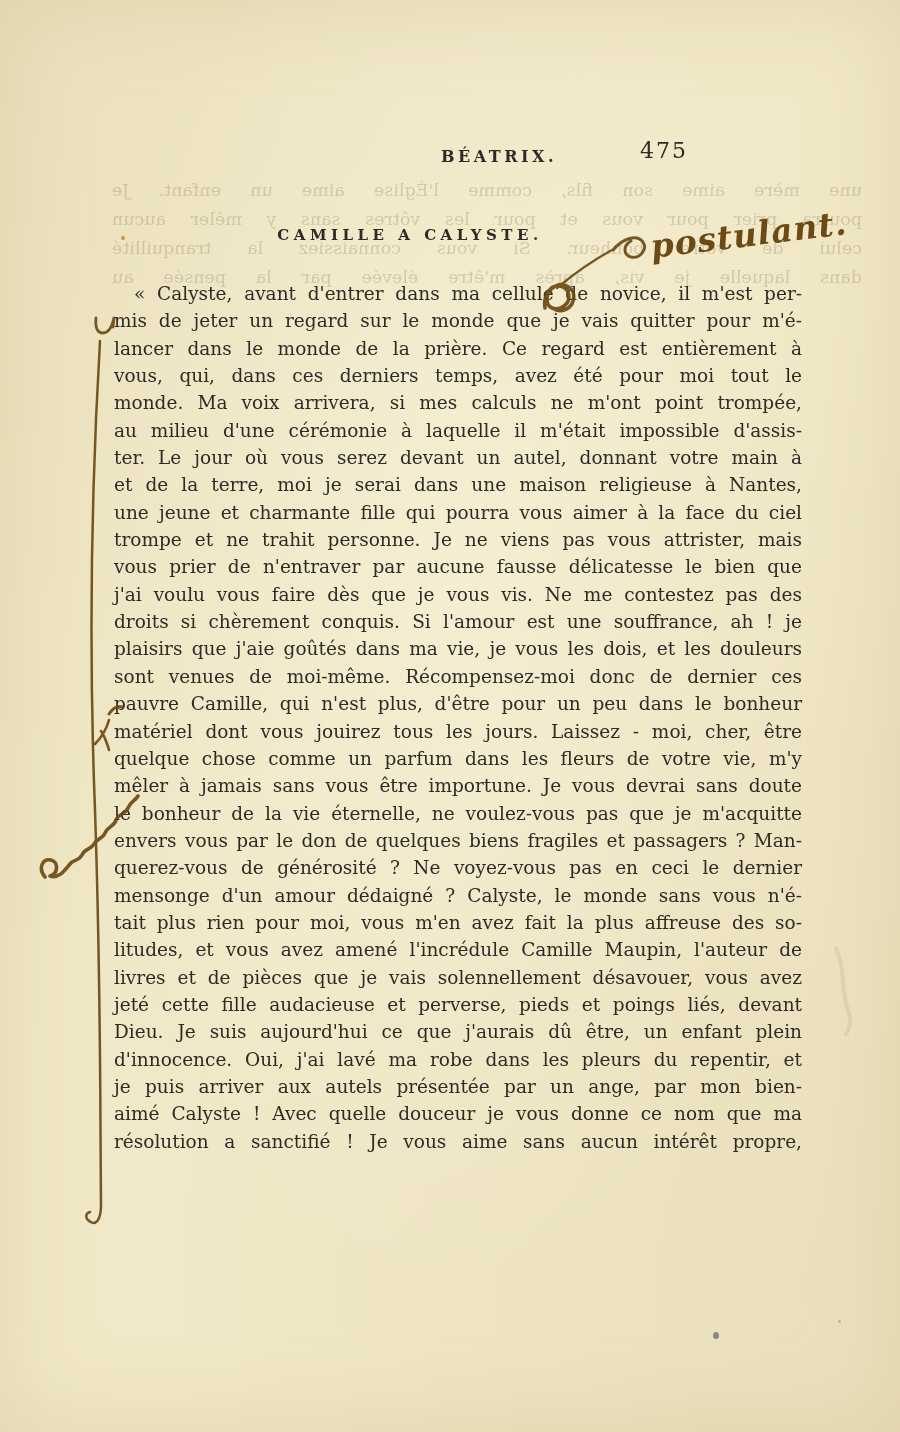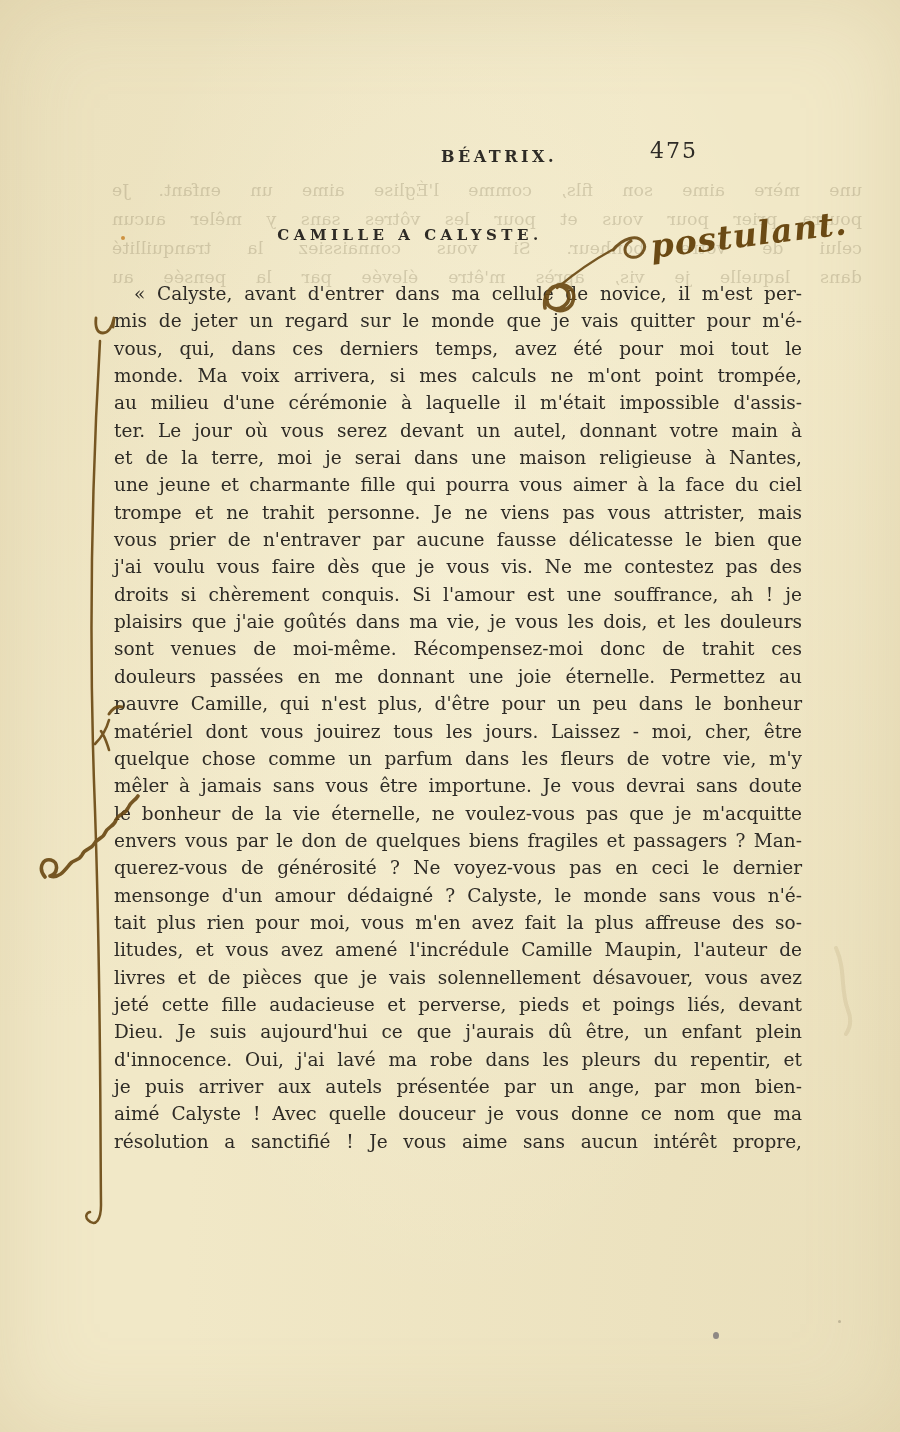--- a/index.html
+++ b/index.html
@@ -41,21 +41,21 @@
     position:absolute;left:262px;top:147px;width:295px;
     z-index:2;
     text-align:right;
     font-weight:bold;
     font-size:16px;
     letter-spacing:3.5px;
   }
   .page-number{
     position:absolute;left:640px;top:138px;width:58px;
     z-index:2;
-    text-align:right;
+    text-align:left;
     font-size:22px;
     letter-spacing:2px;
   }
   .section-heading{
     position:absolute;left:115px;top:221px;width:580px;
     z-index:2;
     margin:5px;
     text-align:center;
     font-weight:bold;
     font-size:15px;
@@ -106,33 +106,33 @@
   </div>
 
   <div class="running-title">BÉATRIX.</div>
   <div class="page-number">475</div>
 
   <h2 class="section-heading">CAMILLE A CALYSTE.</h2>
 
   <div class="body-text">
     <div class="bline indent">« Calyste, avant d'entrer dans ma cellule de novice, il m'est per-</div>
     <div class="bline">mis de jeter un regard sur le monde que je vais quitter pour m'é-</div>
+    <div class="bline">lancer dans le monde de la prière. Ce regard est entièrement à</div>
     <div class="bline">vous, qui, dans ces derniers temps, avez été pour moi tout le</div>
     <div class="bline">monde. Ma voix arrivera, si mes calculs ne m'ont point trompée,</div>
     <div class="bline">au milieu d'une cérémonie à laquelle il m'était impossible d'assis-</div>
     <div class="bline">ter. Le jour où vous serez devant un autel, donnant votre main à</div>
     <div class="bline">et de la terre, moi je serai dans une maison religieuse à Nantes,</div>
     <div class="bline">une jeune et charmante fille qui pourra vous aimer à la face du ciel</div>
     <div class="bline">trompe et ne trahit personne. Je ne viens pas vous attrister, mais</div>
     <div class="bline">vous prier de n'entraver par aucune fausse délicatesse le bien que</div>
     <div class="bline">j'ai voulu vous faire dès que je vous vis. Ne me contestez pas des</div>
     <div class="bline">droits si chèrement conquis. Si l'amour est une souffrance, ah ! je</div>
     <div class="bline">plaisirs que j'aie goûtés dans ma vie, je vous les dois, et les douleurs</div>
-    <div class="bline">sont venues de moi-même. Récompensez-moi donc de trahit ces</div>
-    <div class="bline">douleurs passées en me donnant une joie éternelle. Permettez au</div>
+    <div class="bline">sont venues de moi-même. Récompensez-moi donc de dernier ces</div>
     <div class="bline">pauvre Camille, qui n'est plus, d'être pour un peu dans le bonheur</div>
     <div class="bline">matériel dont vous jouirez tous les jours. Laissez - moi, cher, être</div>
     <div class="bline">quelque chose comme un parfum dans les fleurs de votre vie, m'y</div>
     <div class="bline">mêler à jamais sans vous être importune. Je vous devrai sans doute</div>
     <div class="bline">le bonheur de la vie éternelle, ne voulez-vous pas que je m'acquitte</div>
     <div class="bline">envers vous par le don de quelques biens fragiles et passagers ? Man-</div>
     <div class="bline">querez-vous de générosité ? Ne voyez-vous pas en ceci le dernier</div>
     <div class="bline">mensonge d'un amour dédaigné ? Calyste, le monde sans vous n'é-</div>
     <div class="bline">tait plus rien pour moi, vous m'en avez fait la plus affreuse des so-</div>
     <div class="bline">litudes, et vous avez amené l'incrédule Camille Maupin, l'auteur de</div>

